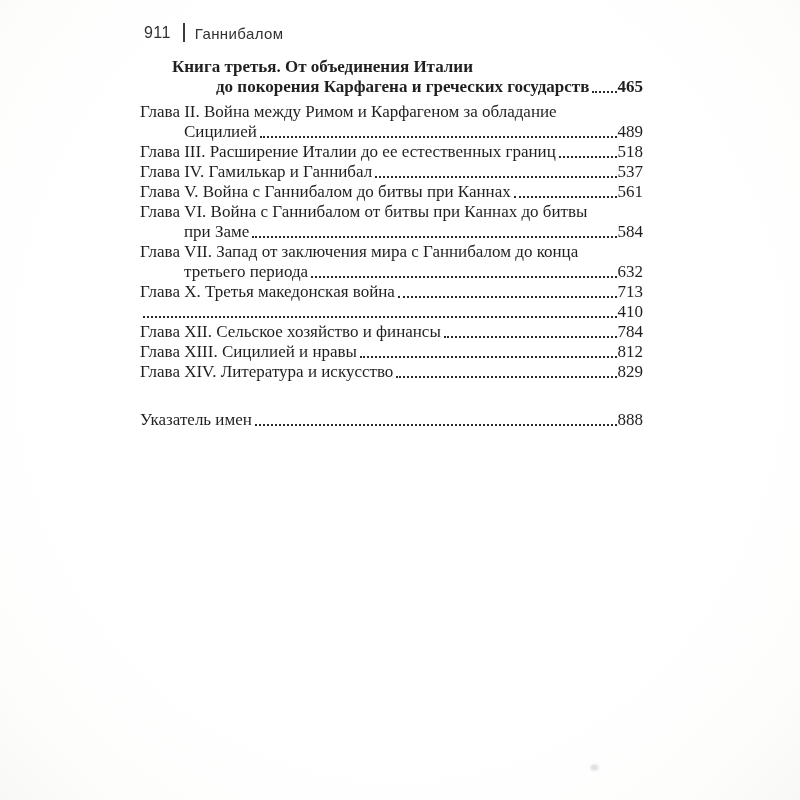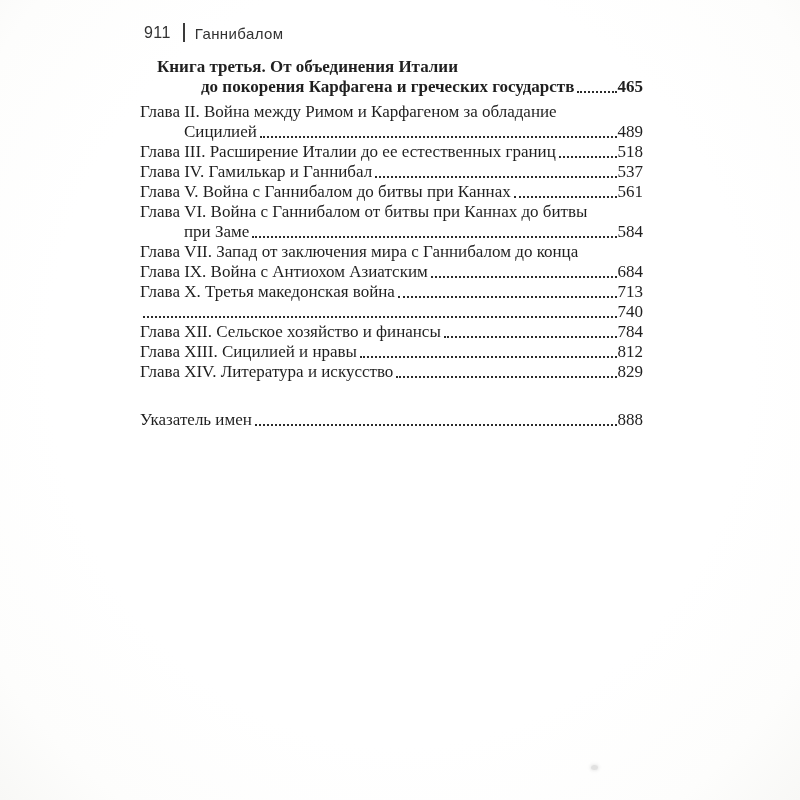--- a/index.html
+++ b/index.html
@@ -59,21 +59,21 @@
   .leader {
     flex: 1;
     min-width: 6px;
     border-bottom: 2px dotted #2b2b2b;
     margin: 0 1px 4px 3px;
     align-self: flex-end;
   }
   .cont { padding-left: 44px; }
   .bold { font-weight: bold; }
   #heading-block {
-    margin-left: 17px;
+    margin-left: 32px;
     margin-bottom: 5px;
   }
   #indexes-block {
     margin-top: 28px;
   }
   .speck {
     position: absolute;
     left: 591px;
     top: 765px;
     width: 7px;
@@ -133,33 +133,33 @@
           <span class="toc-text">Глава VI. Война с Ганнибалом от битвы при Каннах до битвы</span>
         </div>
         <div class="toc-line cont">
           <span class="toc-text">при Заме</span>
           <span class="leader"></span>
           <span class="toc-page">584</span>
         </div>
         <div class="toc-line">
           <span class="toc-text">Глава VII. Запад от заключения мира с Ганнибалом до конца</span>
         </div>
-        <div class="toc-line">
-          <span class="toc-text">Глава IX. Война с Антиохом Азиатским</span>
+        <div class="toc-line cont">
+          <span class="toc-text">третьего периода</span>
           <span class="leader"></span>
-          <span class="toc-page">684</span>
+          <span class="toc-page">632</span>
         </div>
         <div class="toc-line">
           <span class="toc-text">Глава X. Третья македонская война</span>
           <span class="leader"></span>
           <span class="toc-page">713</span>
         </div>
         <div class="toc-line">
           <span class="leader"></span>
-          <span class="toc-page">740</span>
+          <span class="toc-page">410</span>
         </div>
         <div class="toc-line">
           <span class="toc-text">Глава XII. Сельское хозяйство и финансы</span>
           <span class="leader"></span>
           <span class="toc-page">784</span>
         </div>
         <div class="toc-line">
           <span class="toc-text">Глава XIII. Сицилией и нравы</span>
           <span class="leader"></span>
           <span class="toc-page">812</span>

